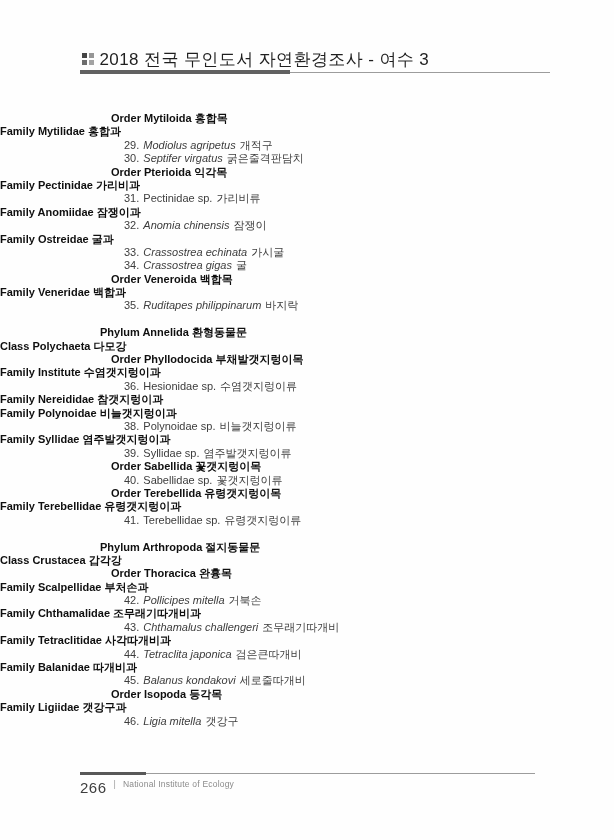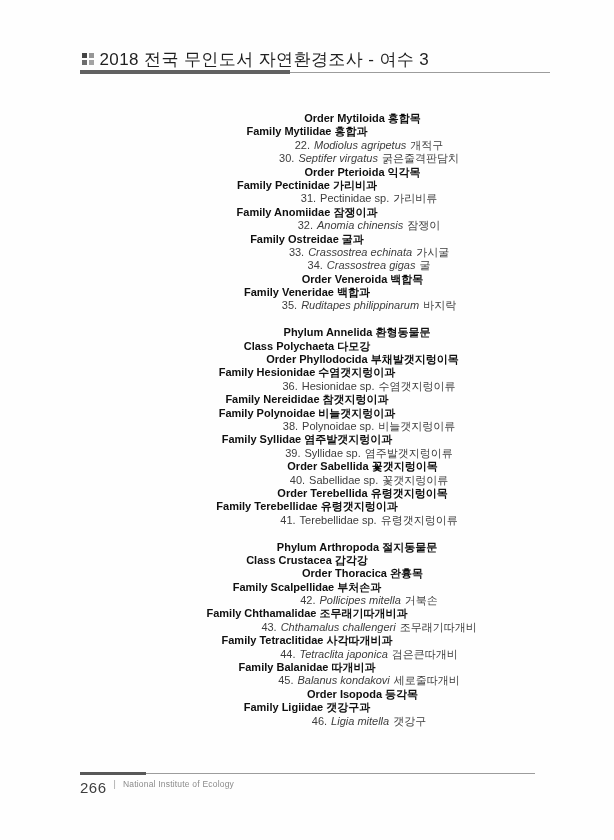--- a/index.html
+++ b/index.html
@@ -15,21 +15,21 @@
   .dots-icon .d2 { background:#969696; }
   .dots-icon .d3 { background:#6d6d6d; }
   .dots-icon .d4 { background:#a3a3a3; }
   .header-title { font-size:17px; color:#1f1f1f; letter-spacing:0.4px; white-space:nowrap; }
   .header-rule { position:absolute; top:70px; left:80px; width:470px; height:4px; }
   .header-rule .thin { position:absolute; left:0; right:0; top:1.5px; height:1px; background:#9c9c9c; }
   .header-rule .thick { position:absolute; left:0; top:0; width:210px; height:4px; background:#616161; }
 
   
   .taxa { position:absolute; top:112px; left:0; right:0; }
-  .line { height:13.4px; line-height:13.4px; font-size:11px; white-space:nowrap; color:#383838;text-align:center; }
+  .line { height:13.4px; line-height:13.4px; font-size:11px; white-space:nowrap; color:#383838; }
   .lv-phylum  { padding-left:100px; font-weight:bold; color:#0f0f0f; }
   .lv-class   { font-weight:bold; color:#0f0f0f; }
   .lv-order   { padding-left:111px; font-weight:bold; color:#0f0f0f; }
   .lv-family  { font-weight:bold; color:#0f0f0f; }
   .lv-species { padding-left:124px; color:#3c3c3c; }
   .lv-species .num { margin-right:4px; }
   .lv-species .sci { margin-right:4px; }
   .lv-species .sci.italic { font-style:italic; }
 
   
@@ -56,38 +56,38 @@
     <span class="header-title">2018 전국 무인도서 자연환경조사 - 여수 3</span>
   </div>
   <div class="header-rule">
     <span class="thin"></span>
     <span class="thick"></span>
   </div>
 
   <main class="taxa" id="taxa-list">
       <div class="line lv-order"><span>Order Mytiloida 홍합목</span></div>
       <div class="line lv-family"><span>Family Mytilidae 홍합과</span></div>
-      <div class="line lv-species"><span class="num">22.</span><span class="sci italic">Modiolus agripetus</span><span class="common">개적구</span></div>
+      <div class="line lv-species"><span class="num">29.</span><span class="sci italic">Modiolus agripetus</span><span class="common">개적구</span></div>
       <div class="line lv-species"><span class="num">30.</span><span class="sci italic">Septifer virgatus</span><span class="common">굵은줄격판담치</span></div>
       <div class="line lv-order"><span>Order Pterioida 익각목</span></div>
       <div class="line lv-family"><span>Family Pectinidae 가리비과</span></div>
       <div class="line lv-species"><span class="num">31.</span><span class="sci">Pectinidae sp.</span><span class="common">가리비류</span></div>
       <div class="line lv-family"><span>Family Anomiidae 잠쟁이과</span></div>
       <div class="line lv-species"><span class="num">32.</span><span class="sci italic">Anomia chinensis</span><span class="common">잠쟁이</span></div>
       <div class="line lv-family"><span>Family Ostreidae 굴과</span></div>
       <div class="line lv-species"><span class="num">33.</span><span class="sci italic">Crassostrea echinata</span><span class="common">가시굴</span></div>
       <div class="line lv-species"><span class="num">34.</span><span class="sci italic">Crassostrea gigas</span><span class="common">굴</span></div>
       <div class="line lv-order"><span>Order Veneroida 백합목</span></div>
       <div class="line lv-family"><span>Family Veneridae 백합과</span></div>
       <div class="line lv-species"><span class="num">35.</span><span class="sci italic">Ruditapes philippinarum</span><span class="common">바지락</span></div>
       <div class="line blank"></div>
       <div class="line lv-phylum"><span>Phylum Annelida 환형동물문</span></div>
       <div class="line lv-class"><span>Class Polychaeta 다모강</span></div>
       <div class="line lv-order"><span>Order Phyllodocida 부채발갯지렁이목</span></div>
-      <div class="line lv-family"><span>Family Hesionidae 수염갯지렁이과</span></div>
+      <div class="line lv-family"><span>Family Institute 수염갯지렁이과</span></div>
       <div class="line lv-species"><span class="num">36.</span><span class="sci">Hesionidae sp.</span><span class="common">수염갯지렁이류</span></div>
       <div class="line lv-family"><span>Family Nereididae 참갯지렁이과</span></div>
       <div class="line lv-family"><span>Family Polynoidae 비늘갯지렁이과</span></div>
       <div class="line lv-species"><span class="num">38.</span><span class="sci">Polynoidae sp.</span><span class="common">비늘갯지렁이류</span></div>
       <div class="line lv-family"><span>Family Syllidae 염주발갯지렁이과</span></div>
       <div class="line lv-species"><span class="num">39.</span><span class="sci">Syllidae sp.</span><span class="common">염주발갯지렁이류</span></div>
       <div class="line lv-order"><span>Order Sabellida 꽃갯지렁이목</span></div>
       <div class="line lv-species"><span class="num">40.</span><span class="sci">Sabellidae sp.</span><span class="common">꽃갯지렁이류</span></div>
       <div class="line lv-order"><span>Order Terebellida 유령갯지렁이목</span></div>
       <div class="line lv-family"><span>Family Terebellidae 유령갯지렁이과</span></div>

